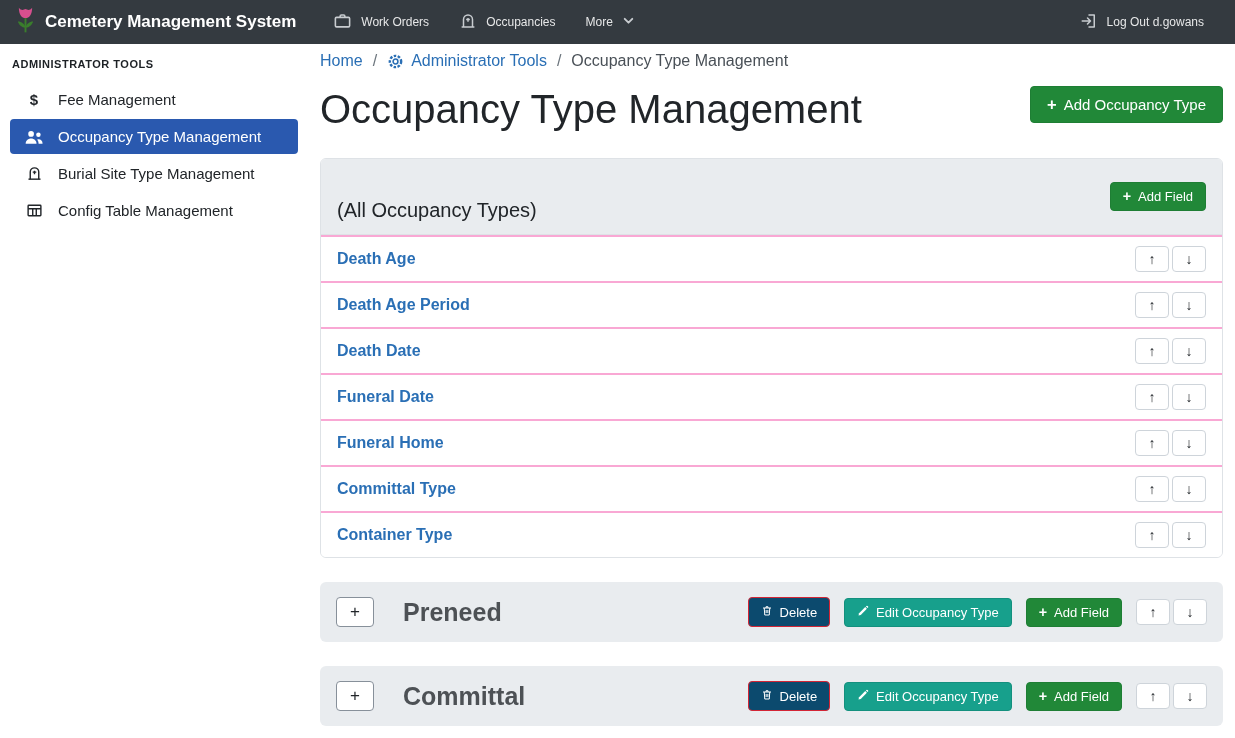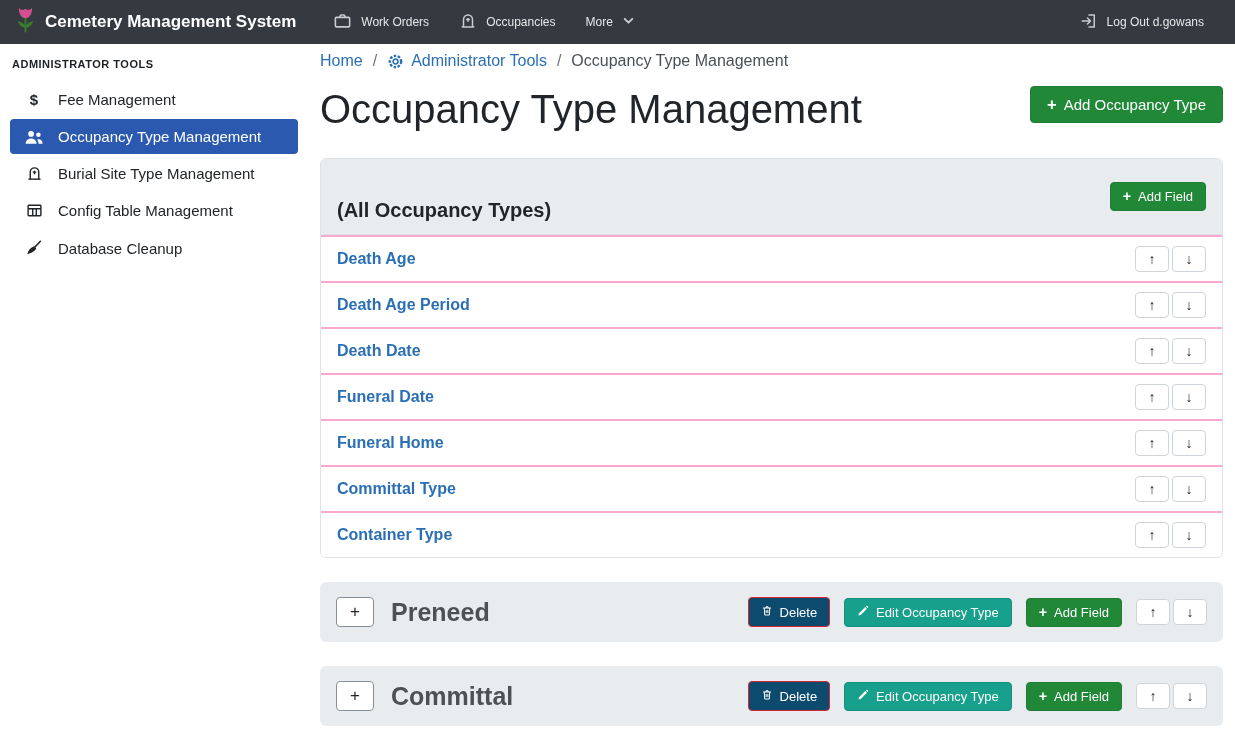--- a/index.html
+++ b/index.html
@@ -49,32 +49,32 @@
   .plus { font-weight:700; font-size:1.1em; line-height:1; }
   .btn-arrow { background:#fff; border:1px solid #ced4da; color:#212529; width:34px; height:26px;
     display:inline-flex; align-items:center; justify-content:center; font-size:14px;
     border-radius:4px; cursor:pointer; }
   .arrow-group { display:flex; gap:3px; }
 
   
   .card { border:1px solid #dee2e6; border-radius:6px; overflow:hidden; margin-bottom:24px; }
   .card-header { background:#e9ecef; padding:12px 16px; display:flex; align-items:center;
     justify-content:space-between; border-bottom:1px solid #dee2e6; }
-  .card-title { font-size:20px; font-weight:700; color:#212529;margin-top:28px; }
+  .card-title { font-size:20px; font-weight:400; color:#212529;margin-top:28px; }
   .field-row { display:flex; align-items:center; justify-content:space-between;
     padding:10px 16px; background:#fff; border-top:2px solid #f9a8d4; height:46px; }
   .field-row:first-of-type { border-top:none; }
   .field-link { color:#2a6fb5; font-weight:700; font-size:16px; text-decoration:none; cursor:pointer; }
 
   
   .section-bar { background:#e9ecef; border-radius:6px; padding:14px 16px; display:flex;
     align-items:center; margin-bottom:24px; min-height:60px; }
   .expand-btn { width:38px; height:30px; background:#fff; border:1px solid #87909a;
     border-radius:4px; font-size:17px; font-weight:400; color:#212529; cursor:pointer; }
-  .section-title { font-size:25px; font-weight:600; color:#4d5155; margin-left:17px; flex:1; }
+  .section-title { font-size:25px; font-weight:600; color:#4d5155; margin-left:29px; flex:1; }
   .section-actions { display:flex; align-items:center; gap:14px; }
 </style>
 </head>
 <body>
 
 <nav class="navbar">
   <div class="brand">
     <span>
       <svg width="19" height="30" viewBox="0 0 20 30">
         <path d="M10 13 V28" stroke="#3a7d2c" stroke-width="2" fill="none"></path>
@@ -165,29 +165,20 @@
     <div class="side-item">
       <span class="side-icon">
         <svg width="17" height="17" viewBox="0 0 24 24" fill="none" stroke="currentColor" stroke-width="2">
           <rect x="3" y="4.5" width="18" height="15" rx="1"></rect>
           <path d="M3 9.5 h18 M9.5 9.5 V19.5 M14.5 9.5 V19.5"></path>
         </svg>
       </span>
       <span>Config Table Management</span>
     </div>
 
-    <div class="side-item">
-      <span class="side-icon">
-        <svg width="18" height="18" viewBox="0 0 24 24">
-          <path d="M20.5 3 L13 11" stroke="#212529" stroke-width="2.2" fill="none" stroke-linecap="round"></path>
-          <path d="M12.2 9.8 L15 12.6 C13.2 16.2 8 19.3 3.2 19.9 C4.2 15.2 7.4 11.4 12.2 9.8 Z" fill="#212529"></path>
-        </svg>
-      </span>
-      <span>Database Cleanup</span>
-    </div>
   </aside>
 
   <main class="main">
 
     <nav class="breadcrumb">
       <a class="crumb-link">
         <span>Home</span>
       </a>
       <span class="crumb-sep">/</span>
       <a class="crumb-link">

